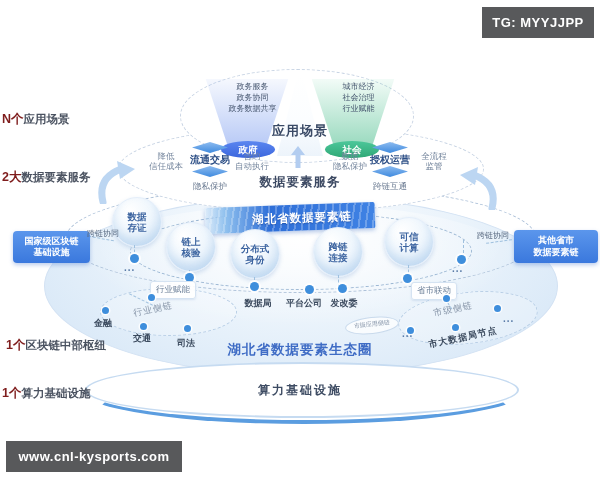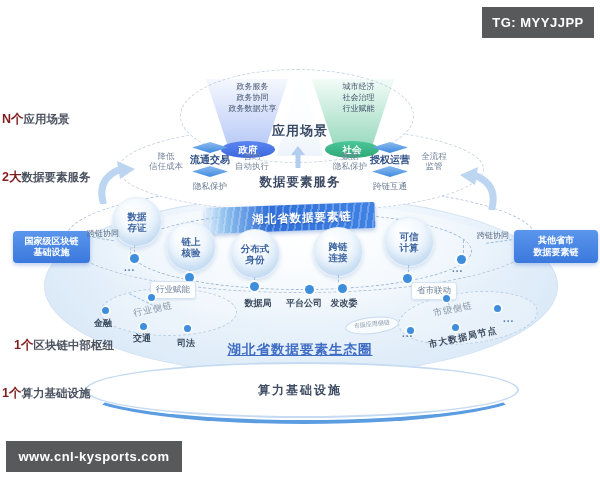--- a/index.html
+++ b/index.html
@@ -72,21 +72,21 @@
   .org{position:absolute;font-size:9px;font-weight:bold;color:#3b4a5e;text-align:center;}
   .pill{position:absolute;background:rgba(255,255,255,.9);border:1px solid #d5e3f2;border-radius:3px;
     color:#6b7f98;font-size:8.5px;padding:2px 5px;box-shadow:0 1px 2px rgba(140,170,210,.25);}
   .arc-label{position:absolute;color:#8795a8;font-size:9px;letter-spacing:1px;transform:rotate(-12deg);}
   .node-label{position:absolute;font-size:9px;font-weight:bold;color:#3b4a5e;transform:rotate(-12deg);letter-spacing:1px;}
   .bluebox{position:absolute;background:linear-gradient(180deg,#5b96ec,#3a78dd);border-radius:4px;color:#fff;
     font-size:9px;line-height:11.5px;font-weight:bold;display:flex;flex-direction:column;align-items:center;
     justify-content:center;box-shadow:0 2px 4px rgba(60,110,200,.35);text-align:center;}
   .xchain{position:absolute;font-size:8px;color:#5a6b82;}
   .dots{position:absolute;font-size:10px;font-weight:bold;color:#5b7ca8;letter-spacing:1px;}
-  .eco-title{left:225px;top:341px;width:150px;font-size:13.5px;font-weight:bold;color:#3f6cc5;letter-spacing:1px;text-decoration:underline;}
+  .eco-title{left:225px;top:341px;width:150px;font-size:13.5px;font-weight:bold;color:#3f6cc5;letter-spacing:1px;}
   .compute-title{left:258px;top:382px;width:84px;font-size:12px;font-weight:bold;color:#3e4c63;letter-spacing:2px;}
   .side{position:absolute;font-size:11.5px;font-weight:bold;color:#4a5260;white-space:nowrap;}
   .side .pre{color:#7f1d1d;font-size:12.5px;}
   .badge{position:absolute;background:#58595b;color:#fff;font-weight:bold;font-size:13px;
     display:flex;align-items:center;justify-content:center;letter-spacing:.5px;}
   .tg{left:482px;top:7px;width:112px;height:31px;}
   .url{left:6px;top:441px;width:176px;height:31px;}
 </style>
 </head>
 <body>
@@ -245,21 +245,21 @@
     <path d="M20 1 L2 9 L17 19 Z" fill="#bcd6f2"></path>
   </svg>
 
   <div class="abs ctr eco-title">湖北省数据要素生态圈</div>
   <div class="abs ctr compute-title">算力基础设施</div>
 
   <div class="side" style="left:2px;top:111px">
     <span class="pre">N个</span><span>应用场景</span></div>
   <div class="side" style="left:2px;top:169px">
     <span class="pre">2大</span><span>数据要素服务</span></div>
-  <div class="side" style="left:14px;top:337px">
+  <div class="side" style="left:6px;top:337px">
     <span class="pre">1个</span><span>区块链中部枢纽</span></div>
   <div class="side" style="left:2px;top:385px">
     <span class="pre">1个</span><span>算力基础设施</span></div>
 
   <div class="badge url">www.cnl-kysports.com</div>
   <div class="badge tg">TG: MYYJJPP</div>
 
 </div>
 
 </body></html>

